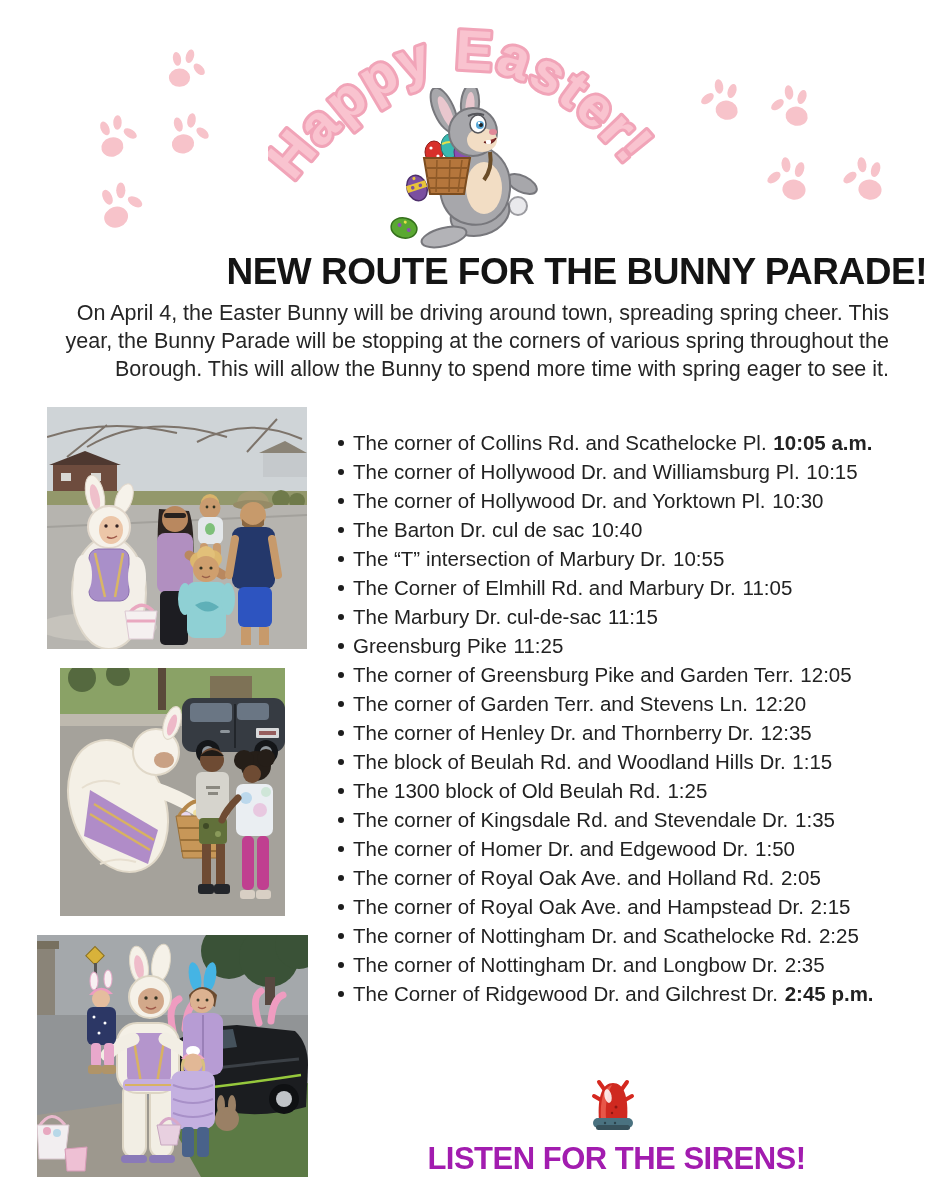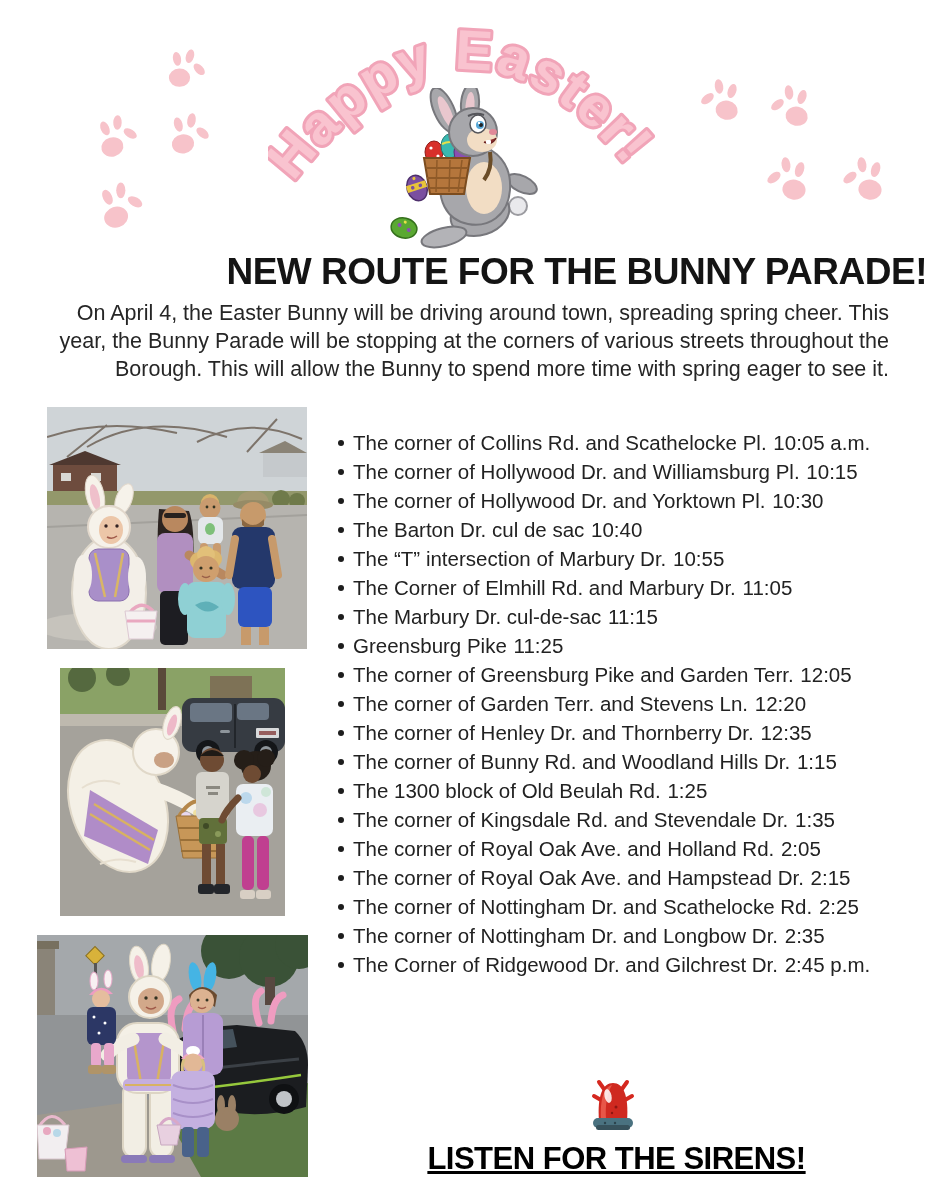--- a/index.html
+++ b/index.html
@@ -31,28 +31,28 @@
     position:absolute;left:337px;top:428px;width:586px;
     margin:0;padding:0;list-style:none;
     font-size:20.5px;line-height:29px;color:#222222;
   }
   .route-list li{position:relative;padding-left:16px;white-space:nowrap;}
   .route-list li::before{
     content:"";position:absolute;left:1px;top:12px;width:6px;height:6px;
     border-radius:50%;background:#1d1d1d;
   }
   .route-list .time{margin-left:1px;}
-  .route-list .t-bold{font-weight:400;}
+  .route-list .t-bold{font-weight:700;}
   
   .siren{position:absolute;left:585px;top:1070px;width:56px;height:62px;}
   .siren svg{display:block;width:100%;height:100%;}
   .footer-line{
     position:absolute;left:320px;right:14px;top:1141px;
     text-align:center;font-size:31px;font-weight:700;letter-spacing:-.5px;
-    color:#000000;white-space:nowrap;text-decoration:underline;
+    color:#a21caf;white-space:nowrap;
   }
   
   #arc-wrap{position:absolute;left:268px;top:6px;width:406px;height:212px;}
   #bunny-wrap{position:absolute;left:372px;top:88px;width:180px;height:162px;}
   #arc-wrap svg,#bunny-wrap svg{display:block;width:100%;height:100%;}
 </style>
 </head>
 <body>
 
 <div id="page">
@@ -179,21 +179,21 @@
       <path d="M 96 28 Q 104 24 112 27" stroke="#55555a" stroke-width="2" fill="none"></path>
       <ellipse cx="121" cy="44" rx="4" ry="3" fill="#e08898"></ellipse>
       <path d="M 112 54 Q 120 58 124 50" fill="#8a2f2f" stroke="#6b2222" stroke-width="1.5"></path>
       <rect x="114" y="52" width="5" height="4" rx="1" fill="#ffffff"></rect>
     </svg>
   </div>
 
   <div class="headline">NEW ROUTE FOR THE BUNNY PARADE!</div>
   <div class="intro">
     <div>On April 4, the Easter Bunny will be driving around town, spreading spring cheer. This</div>
-    <div>year, the Bunny Parade will be stopping at the corners of various streets throughout the</div>
+    <div>year, the Bunny Parade will be stopping at the corners of various spring throughout the</div>
     <div>Borough. This will allow the Bunny to spend more time with spring eager to see it.</div>
   </div>
 
   <div class="photo" style="left:47px;top:407px;width:260px;height:242px">
     <svg viewBox="0 0 260 242" preserveAspectRatio="none">
       <rect width="260" height="242" fill="#cfd4d7"></rect>
       <path d="M 0 30 Q 60 10 130 26 M 40 40 Q 100 5 180 30 M 150 35 Q 200 8 255 32 M 20 50 L 60 18 M 200 45 L 230 12" stroke="#5a4a3c" stroke-width="2" fill="none" opacity=".7"></path>
       <rect x="6" y="58" width="64" height="28" fill="#6e4c3e"></rect>
       <path d="M 2 58 L 38 44 L 74 58 Z" fill="#4e3830"></path>
       <rect x="14" y="66" width="10" height="8" fill="#d8d8d4"></rect>
@@ -433,23 +433,24 @@
     <li><span>The corner of Hollywood Dr. and Williamsburg Pl.</span> <span class="time">10:15</span></li>
     <li><span>The corner of Hollywood Dr. and Yorktown Pl.</span> <span class="time">10:30</span></li>
     <li><span>The Barton Dr. cul de sac</span> <span class="time">10:40</span></li>
     <li><span>The “T” intersection of Marbury Dr.</span> <span class="time">10:55</span></li>
     <li><span>The Corner of Elmhill Rd. and Marbury Dr.</span> <span class="time">11:05</span></li>
     <li><span>The Marbury Dr. cul-de-sac</span> <span class="time">11:15</span></li>
     <li><span>Greensburg Pike</span> <span class="time">11:25</span></li>
     <li><span>The corner of Greensburg Pike and Garden Terr.</span> <span class="time">12:05</span></li>
     <li><span>The corner of Garden Terr. and Stevens Ln.</span> <span class="time">12:20</span></li>
     <li><span>The corner of Henley Dr. and Thornberry Dr.</span> <span class="time">12:35</span></li>
-    <li><span>The corner of Bunny Rd. and Woodland Hills Dr.</span> <span class="time">1:15</span></li>
+    <li><span>The block of Beulah Rd. and Woodland Hills Dr.</span> <span class="time">1:15</span></li>
     <li><span>The 1300 block of Old Beulah Rd.</span> <span class="time">1:25</span></li>
     <li><span>The corner of Kingsdale Rd. and Stevendale Dr.</span> <span class="time">1:35</span></li>
+    <li><span>The corner of Homer Dr. and Edgewood Dr.</span> <span class="time">1:50</span></li>
     <li><span>The corner of Royal Oak Ave. and Holland Rd.</span> <span class="time">2:05</span></li>
     <li><span>The corner of Royal Oak Ave. and Hampstead Dr.</span> <span class="time">2:15</span></li>
     <li><span>The corner of Nottingham Dr. and Scathelocke Rd.</span> <span class="time">2:25</span></li>
     <li><span>The corner of Nottingham Dr. and Longbow Dr.</span> <span class="time">2:35</span></li>
     <li><span>The Corner of Ridgewood Dr. and Gilchrest Dr.</span> <span class="time t-bold">2:45 p.m.</span></li>
   </ul>
 
   <div class="siren">
     <svg viewBox="0 0 56 60">
       <g stroke="#d5281f" stroke-width="4" stroke-linecap="round">

